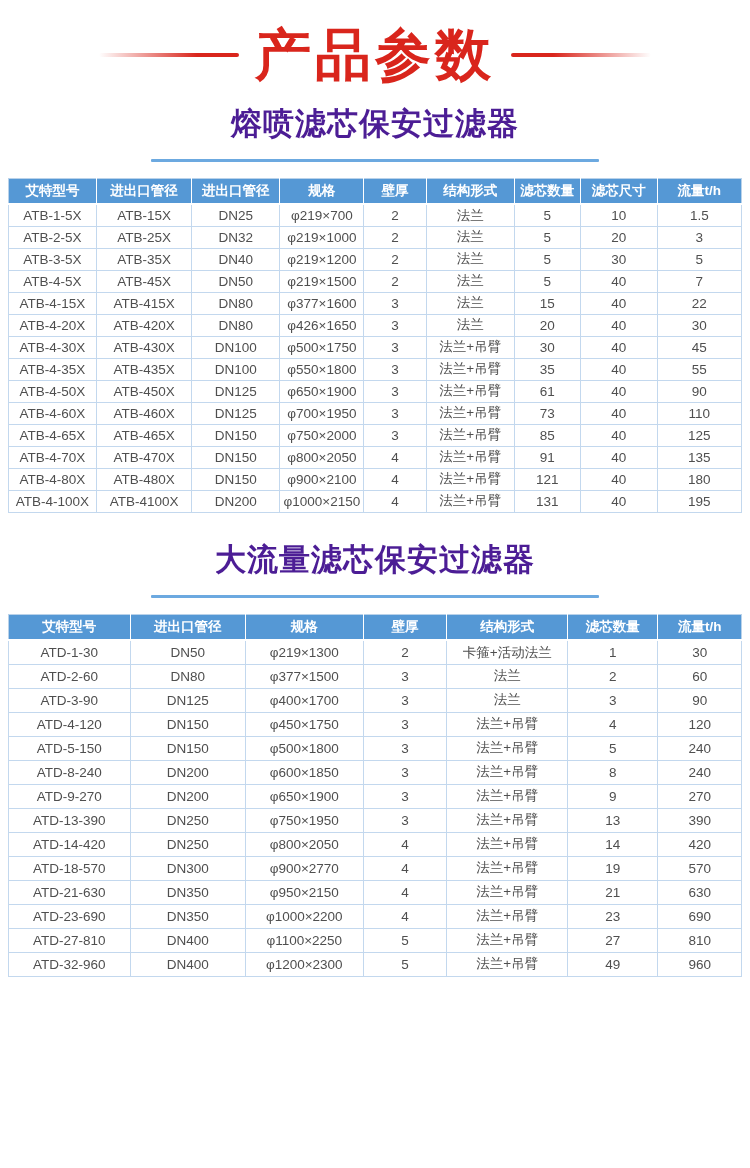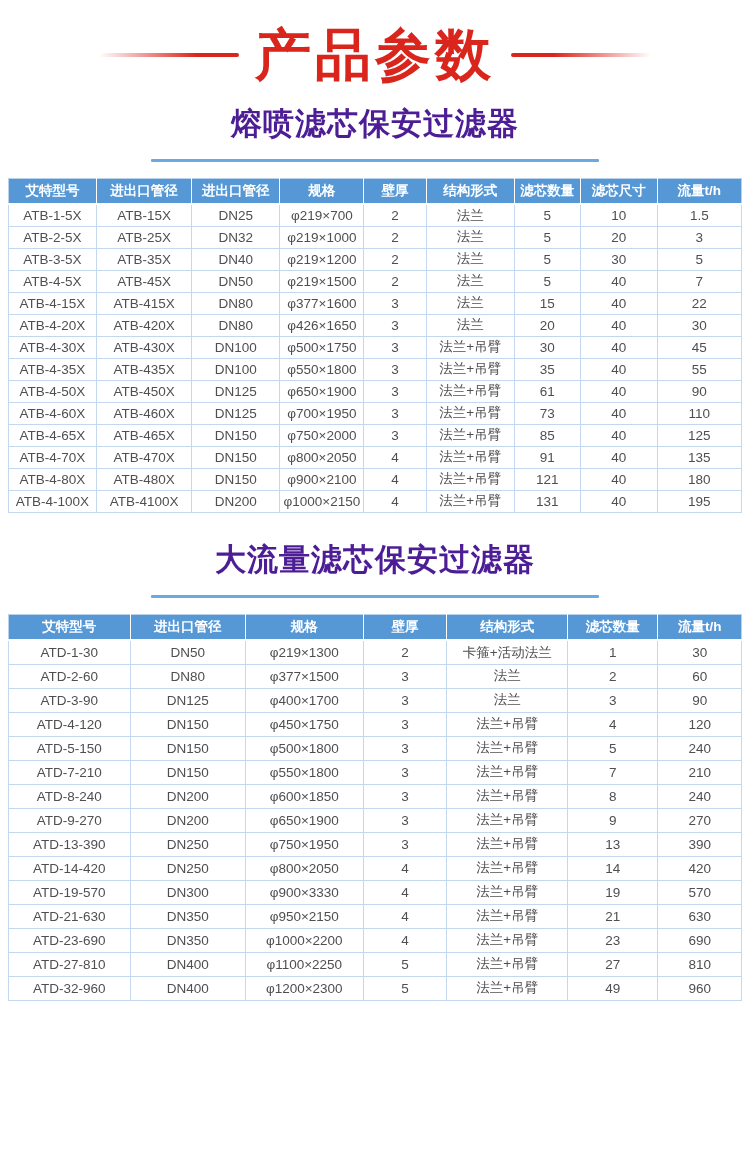--- a/index.html
+++ b/index.html
@@ -318,29 +318,20 @@
         <tr>
           <td>ATD-5-150</td>
           <td>DN150</td>
           <td>φ500×1800</td>
           <td>3</td>
           <td>法兰+吊臂</td>
           <td>5</td>
           <td>240</td>
         </tr>
         <tr>
-          <td>ATD-7-210</td>
-          <td>DN150</td>
-          <td>φ550×1800</td>
-          <td>3</td>
-          <td>法兰+吊臂</td>
-          <td>7</td>
-          <td>210</td>
-        </tr>
-        <tr>
           <td>ATD-8-240</td>
           <td>DN200</td>
           <td>φ600×1850</td>
           <td>3</td>
           <td>法兰+吊臂</td>
           <td>8</td>
           <td>240</td>
         </tr>
         <tr>
           <td>ATD-9-270</td>
@@ -363,23 +354,23 @@
         <tr>
           <td>ATD-14-420</td>
           <td>DN250</td>
           <td>φ800×2050</td>
           <td>4</td>
           <td>法兰+吊臂</td>
           <td>14</td>
           <td>420</td>
         </tr>
         <tr>
-          <td>ATD-19-570</td>
+          <td>ATD-18-570</td>
           <td>DN300</td>
-          <td>φ900×3330</td>
+          <td>φ900×2770</td>
           <td>4</td>
           <td>法兰+吊臂</td>
           <td>19</td>
           <td>570</td>
         </tr>
         <tr>
           <td>ATD-21-630</td>
           <td>DN350</td>
           <td>φ950×2150</td>
           <td>4</td>

